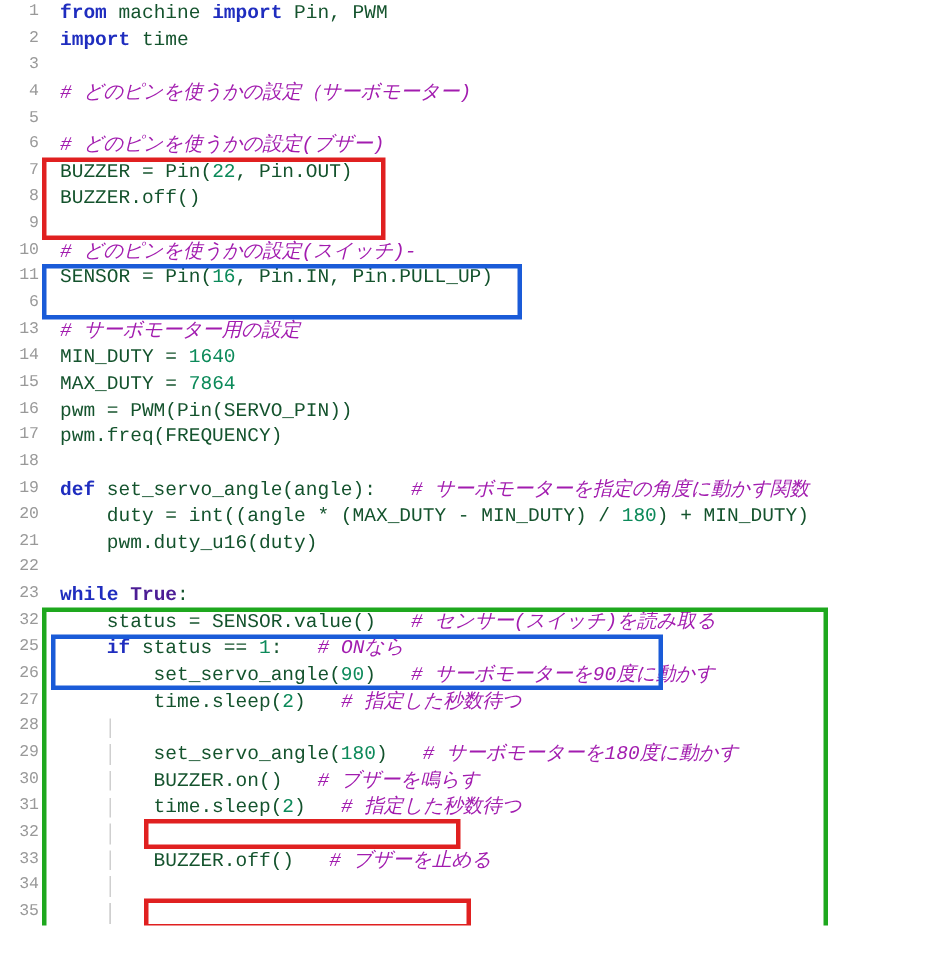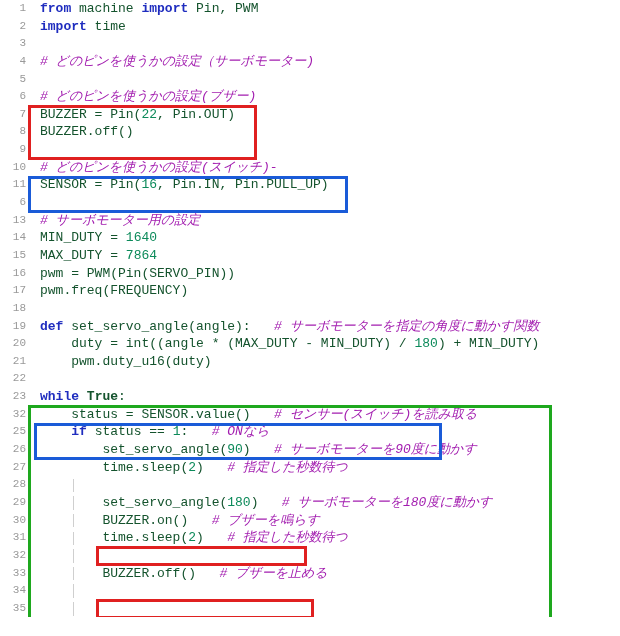--- a/index.html
+++ b/index.html
@@ -35,21 +35,21 @@
     padding-left: 8px;
   }
   .line {
     height: 17.65px;
     white-space: pre;
   }
   .kw { color: #1f2dbf; font-weight: bold; }       
   .num { color: #0c8a5a; }                          
   .id  { color: #14532d; }                          
   .cm  { color: #a21caf; font-style: italic; }
-  .bool { color: #14532d; font-weight: bold; }      
+  .bool { color: #4c1d95; font-weight: bold; }      
   
   .box {
     position: absolute;
     box-sizing: border-box;
     pointer-events: none;
   }
   .red   { border: 3px solid #e02020; }
   .blue  { border: 3px solid #1a5bd8; }
   .green { border: 3px solid #1ea81e; }
 </style>

